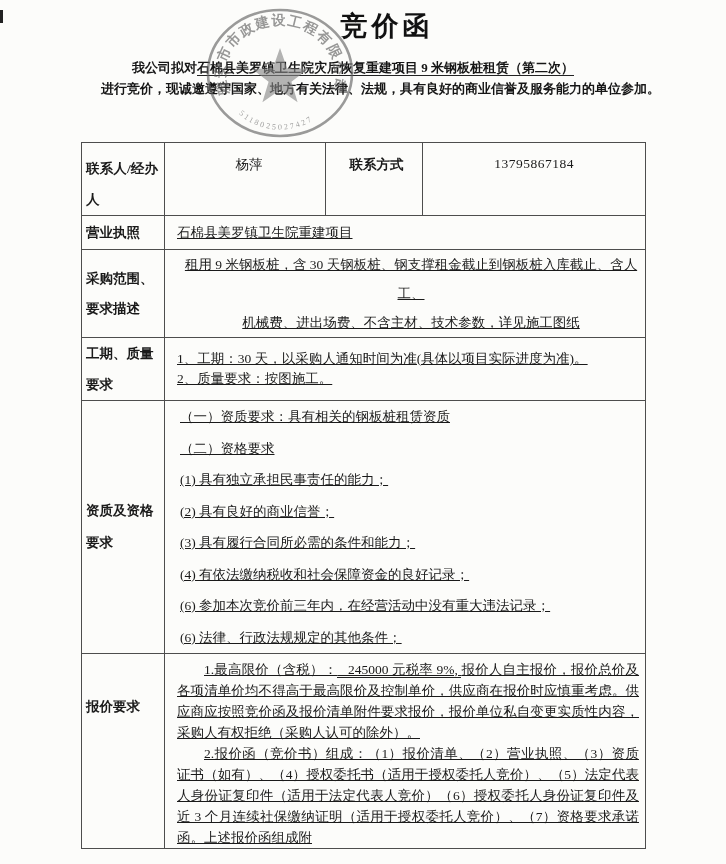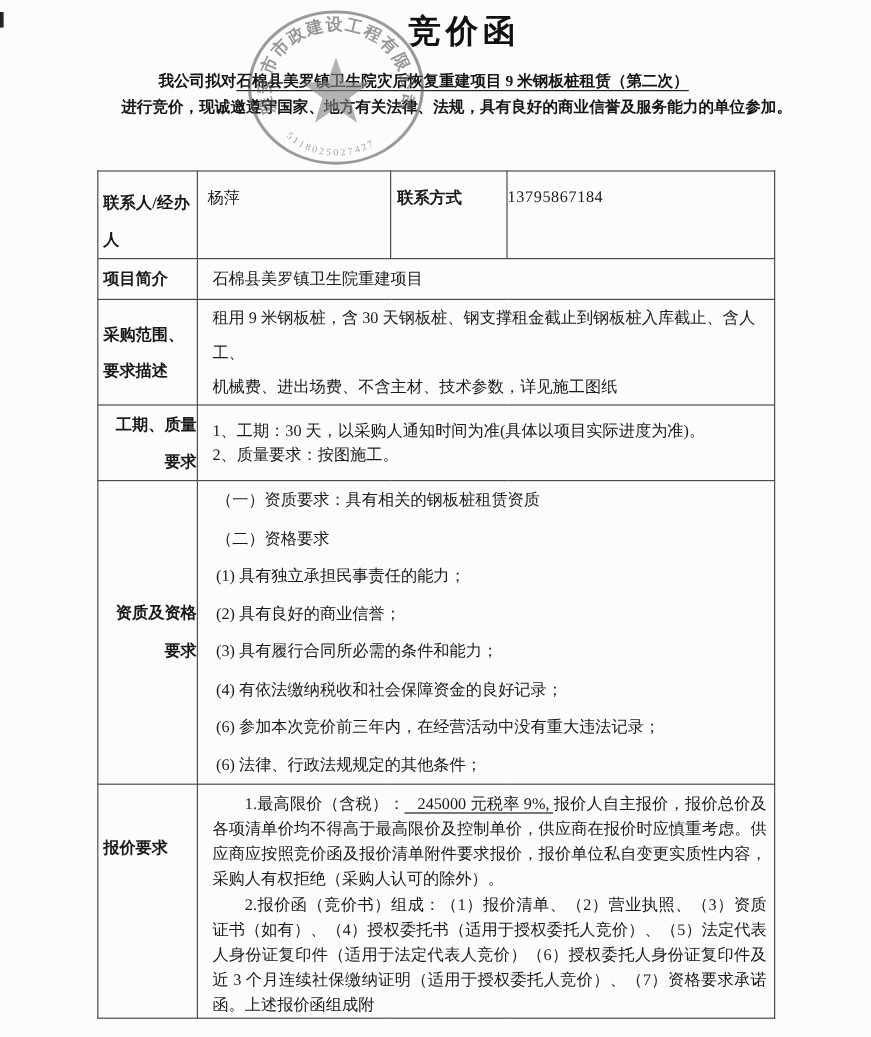--- a/index.html
+++ b/index.html
@@ -31,27 +31,27 @@
 
   table.doc-table {
     position:absolute; left:81px; top:142px;
     width:564px; table-layout:fixed;
     border-collapse:collapse;
     font-size:13.5px; color:#1a1a1a;
   }
   td { border:1px solid #4d4d4d; vertical-align:middle; overflow:hidden; }
   td.lbl { font-weight:bold; padding-left:4px; }
   .lbl-pre { white-space:pre-line;margin-top:24px; }
-  .lbl-center { text-align:right; padding-left:0; }
+  .lbl-center { text-align:left; padding-left:0; }
   .lbl-justify { text-align:justify; text-align-last:auto; padding:10px 6px 0 6px; line-height:31px; vertical-align:top; }
   .inline-label { font-weight:bold; }
   .inline-value { font-weight:bold; border-bottom:1.4px solid #222; }
-  td.pad { padding-left:12px; }
-  td.topcell { vertical-align:top; padding-top:13px; }
-  .lh29 { line-height:29px; white-space:pre-line; }
+  td.pad { padding-left:12px;text-decoration:underline; }
+  td.topcell { vertical-align:top; padding-top:13px;text-align:center; }
+  .lh29 { line-height:29px; white-space:pre-line;text-align:center; }
   .lh20 div { line-height:20px; }
   .qual-item { line-height:31.5px; padding-left:3px; }
   .time-val { line-height:18.6px; white-space:pre-line; }
   .quote-cell { vertical-align:top; padding-top:5px; padding-right:6px; }
   .quote-cell p { text-indent:2em; line-height:21px; text-align:justify; }
   .num-font { letter-spacing:.5px; }
 </style>
 </head>
 <body>
 
@@ -88,21 +88,21 @@
 
 
   <tr style="height:62px">
     <td class="lbl lbl-justify">联系人/经办人</td>
     <td class="topcell" style="padding-left:8px">杨萍</td>
     <td class="lbl topcell" style="padding-left:5px">联系方式</td>
     <td class="topcell num-font" style="">13795867184</td>
   </tr>
 
   <tr style="height:34px">
-    <td class="lbl">项目简介</td>
+    <td class="lbl">营业执照</td>
     <td colspan="3" class="pad">石棉县美罗镇卫生院重建项目</td>
   </tr>
 
   <tr style="height:64px">
     <td class="lbl lbl-pre" style="line-height:30px">采购范围、
 要求描述</td>
     <td colspan="3" class="pad lh29">租用 9 米钢板桩，含 30 天钢板桩、钢支撑租金截止到钢板桩入库截止、含人工、
 机械费、进出场费、不含主材、技术参数，详见施工图纸</td>
   </tr>
 

